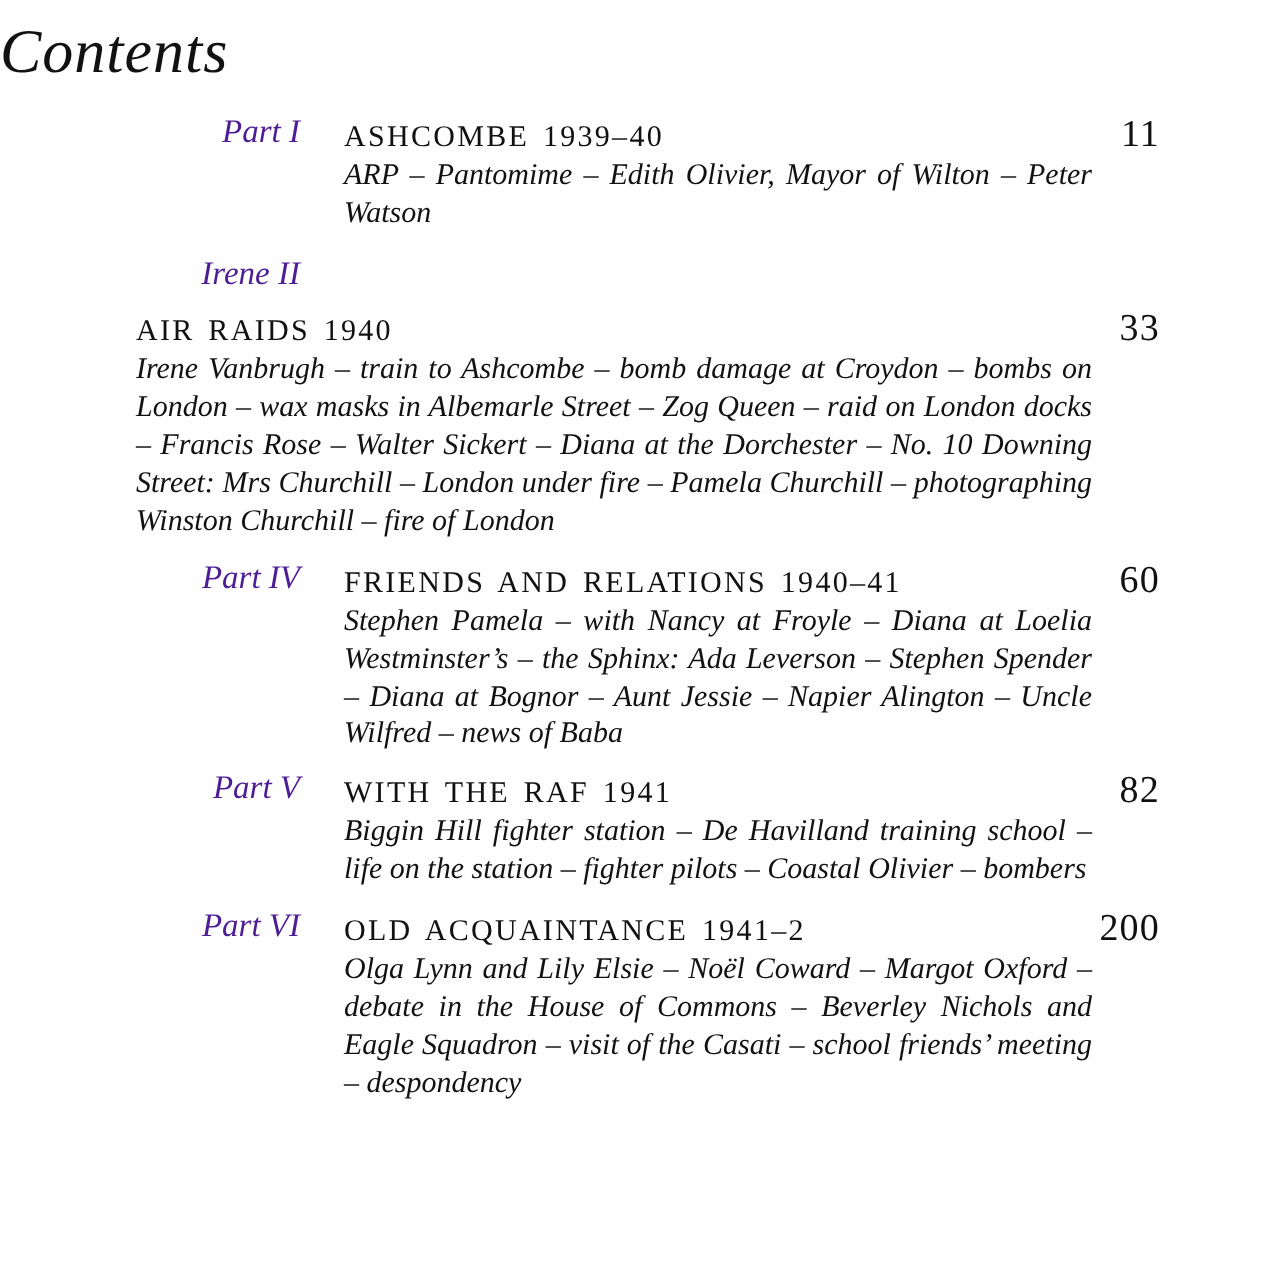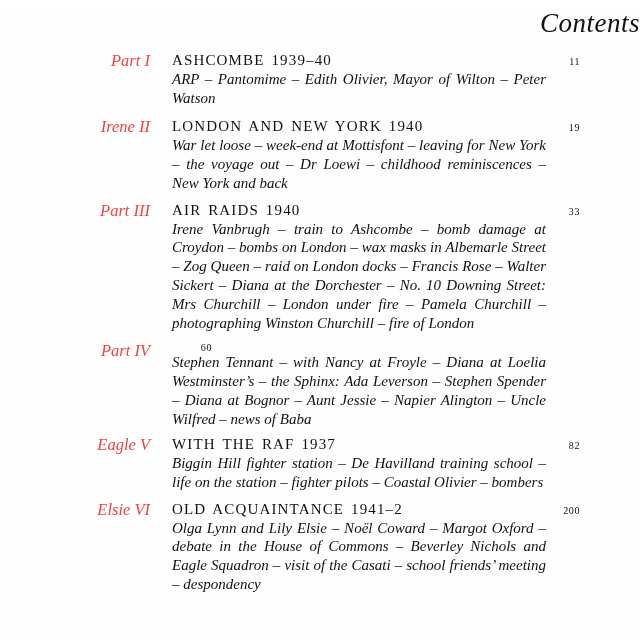--- a/index.html
+++ b/index.html
@@ -16,23 +16,23 @@
   }
   .page {
     position: relative;
     width: 640px;
     height: 640px;
     background: #fefefe;
     box-sizing: border-box;
     padding: 0;
   }
   .contents-title {
-    text-align: right;
+    text-align: left;
     font-style: italic;
-    font-size: 27px;
+    font-size: 31px;
     letter-spacing: 0.5px;
     margin: 8px 0 12px 0;
     padding: 0;
     font-weight: normal;
     color: #111;
   }
   .toc {
     margin-top: 13px;
     padding: 0 60px 0 56px;
   }
@@ -43,21 +43,21 @@
   }
   .part-label {
     width: 104px;
     flex: 0 0 104px;
     text-align: right;
     font-style: italic;
     font-size: 16.5px;
     padding-right: 10px;
     box-sizing: border-box;
     white-space: nowrap;
-    color: #ef4444;
+    color: #4c1d95;
     line-height: 1;
     padding-top: 1px;
   }
   .part-body {
     flex: 1 1 auto;
     position: relative;
     padding-left: 12px;
     min-width: 0;
   }
   .heading-line {
@@ -67,21 +67,21 @@
   }
   .part-heading {
     font-size: 15px;
     letter-spacing: 1.15px;
     word-spacing: 2px;
     color: #111;
     line-height: 1.18;
     white-space: nowrap;
   }
   .page-num {
-    font-size: 10px;
+    font-size: 19px;
     letter-spacing: 0.6px;
     color: #111;
     padding-left: 14px;
     white-space: nowrap;
     flex: 0 0 auto;
     min-width: 26px;
     text-align: right;
   }
   .part-desc {
     font-style: italic;
@@ -117,71 +117,64 @@
           <span class="page-num">11</span>
         </div>
         <div class="part-desc">ARP – Pantomime – Edith Olivier, Mayor of Wilton – Peter Watson</div>
       </div>
     </div>
 
     <div class="sp-1"></div>
 
     <div class="part-row">
       <div class="part-label">Irene II</div>
-      <div class="part-body">
-        <div class="heading-line">
-          <span class="part-heading">LONDON AND NEW YORK 1940</span>
-          <span class="page-num">19</span>
-        </div>
-        <div class="part-desc">War let loose – week-end at Mottisfont – leaving for New York – the voyage out – Dr Loewi – childhood reminiscences – New York and back</div>
-      </div>
     </div>
 
     <div class="sp-2"></div>
 
     <div class="part-row">
-      <div class="part-label">Part III</div>
       <div class="part-body">
         <div class="heading-line">
           <span class="part-heading">AIR RAIDS 1940</span>
           <span class="page-num">33</span>
         </div>
         <div class="part-desc">Irene Vanbrugh – train to Ashcombe – bomb damage at Croydon – bombs on London – wax masks in Albemarle Street – Zog Queen – raid on London docks – Francis Rose – Walter Sickert – Diana at the Dorchester – No. 10 Downing Street: Mrs Churchill – London under fire – Pamela Churchill – photographing Winston Churchill – fire of London</div>
       </div>
     </div>
 
     <div class="sp-3"></div>
 
     <div class="part-row">
       <div class="part-label">Part IV</div>
       <div class="part-body">
         <div class="heading-line">
+          <span class="part-heading">FRIENDS AND RELATIONS 1940–41</span>
           <span class="page-num">60</span>
         </div>
-        <div class="part-desc">Stephen Tennant – with Nancy at Froyle – Diana at Loelia Westminster’s – the Sphinx: Ada Leverson – Stephen Spender – Diana at Bognor – Aunt Jessie – Napier Alington – Uncle Wilfred – news of Baba</div>
+        <div class="part-desc">Stephen Pamela – with Nancy at Froyle – Diana at Loelia Westminster’s – the Sphinx: Ada Leverson – Stephen Spender – Diana at Bognor – Aunt Jessie – Napier Alington – Uncle Wilfred – news of Baba</div>
       </div>
     </div>
 
     <div class="sp-4"></div>
 
     <div class="part-row">
-      <div class="part-label">Eagle V</div>
+      <div class="part-label">Part V</div>
       <div class="part-body">
         <div class="heading-line">
-          <span class="part-heading">WITH THE RAF 1937</span>
+          <span class="part-heading">WITH THE RAF 1941</span>
           <span class="page-num">82</span>
         </div>
         <div class="part-desc">Biggin Hill fighter station – De Havilland training school – life on the station – fighter pilots – Coastal Olivier – bombers</div>
       </div>
     </div>
 
     <div class="sp-5"></div>
 
     <div class="part-row">
-      <div class="part-label">Elsie VI</div>
+      <div class="part-label">Part VI</div>
       <div class="part-body">
         <div class="heading-line">
           <span class="part-heading">OLD ACQUAINTANCE 1941–2</span>
           <span class="page-num">200</span>
         </div>
         <div class="part-desc">Olga Lynn and Lily Elsie – Noël Coward – Margot Oxford – debate in the House of Commons – Beverley Nichols and Eagle Squadron – visit of the Casati – school friends’ meeting – despondency</div>
       </div>
     </div>
 
   </div>

